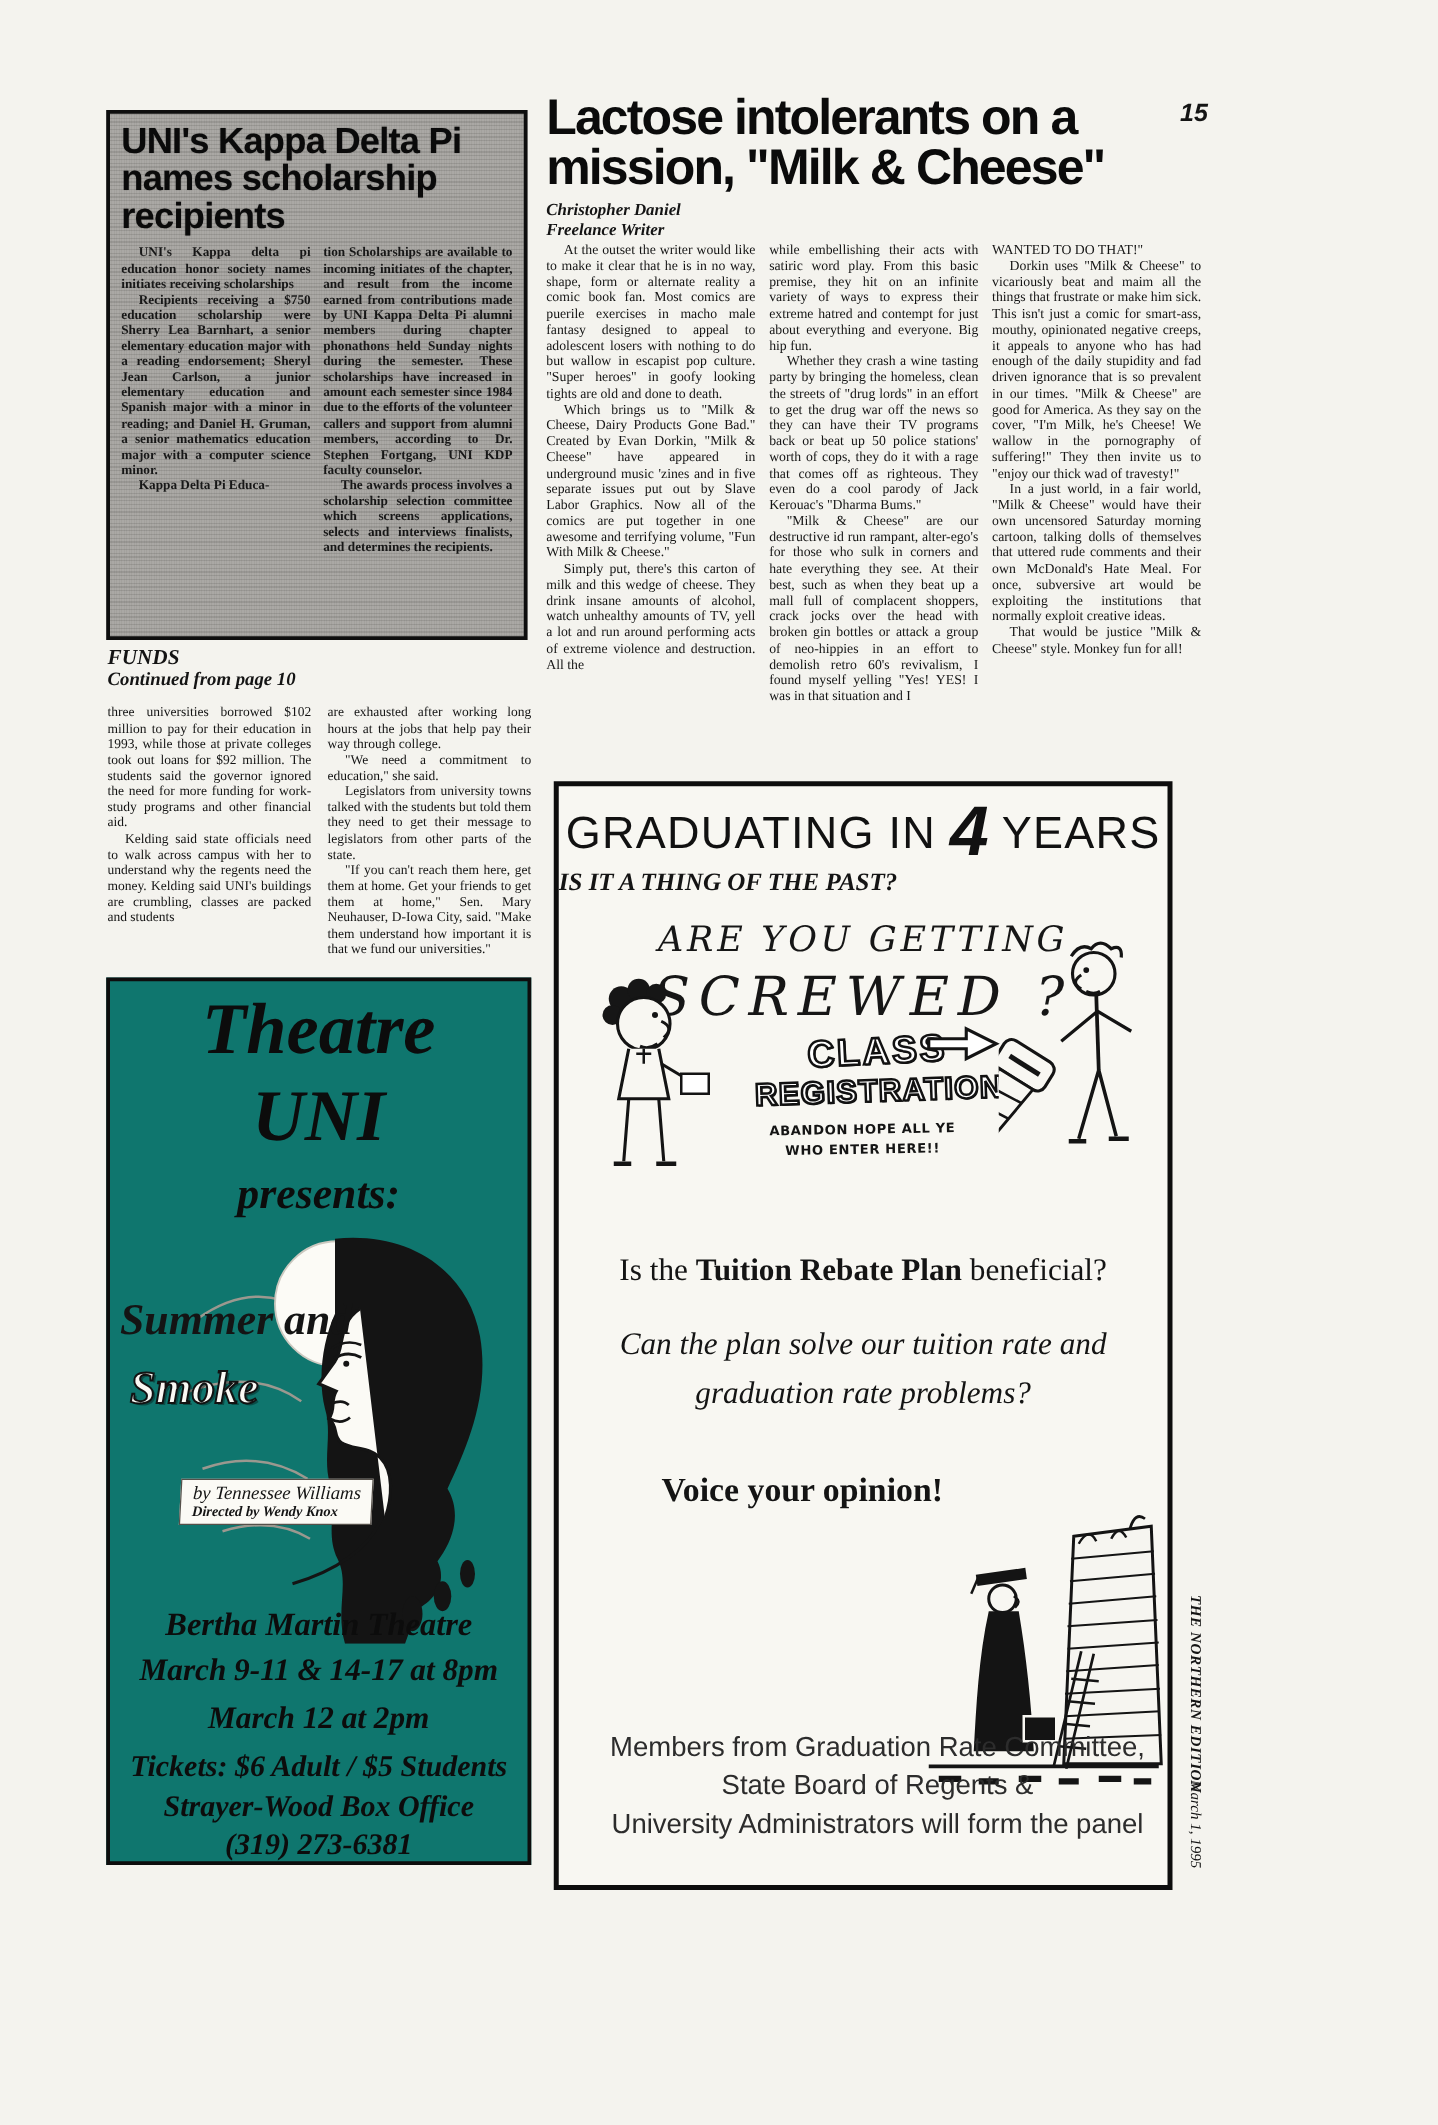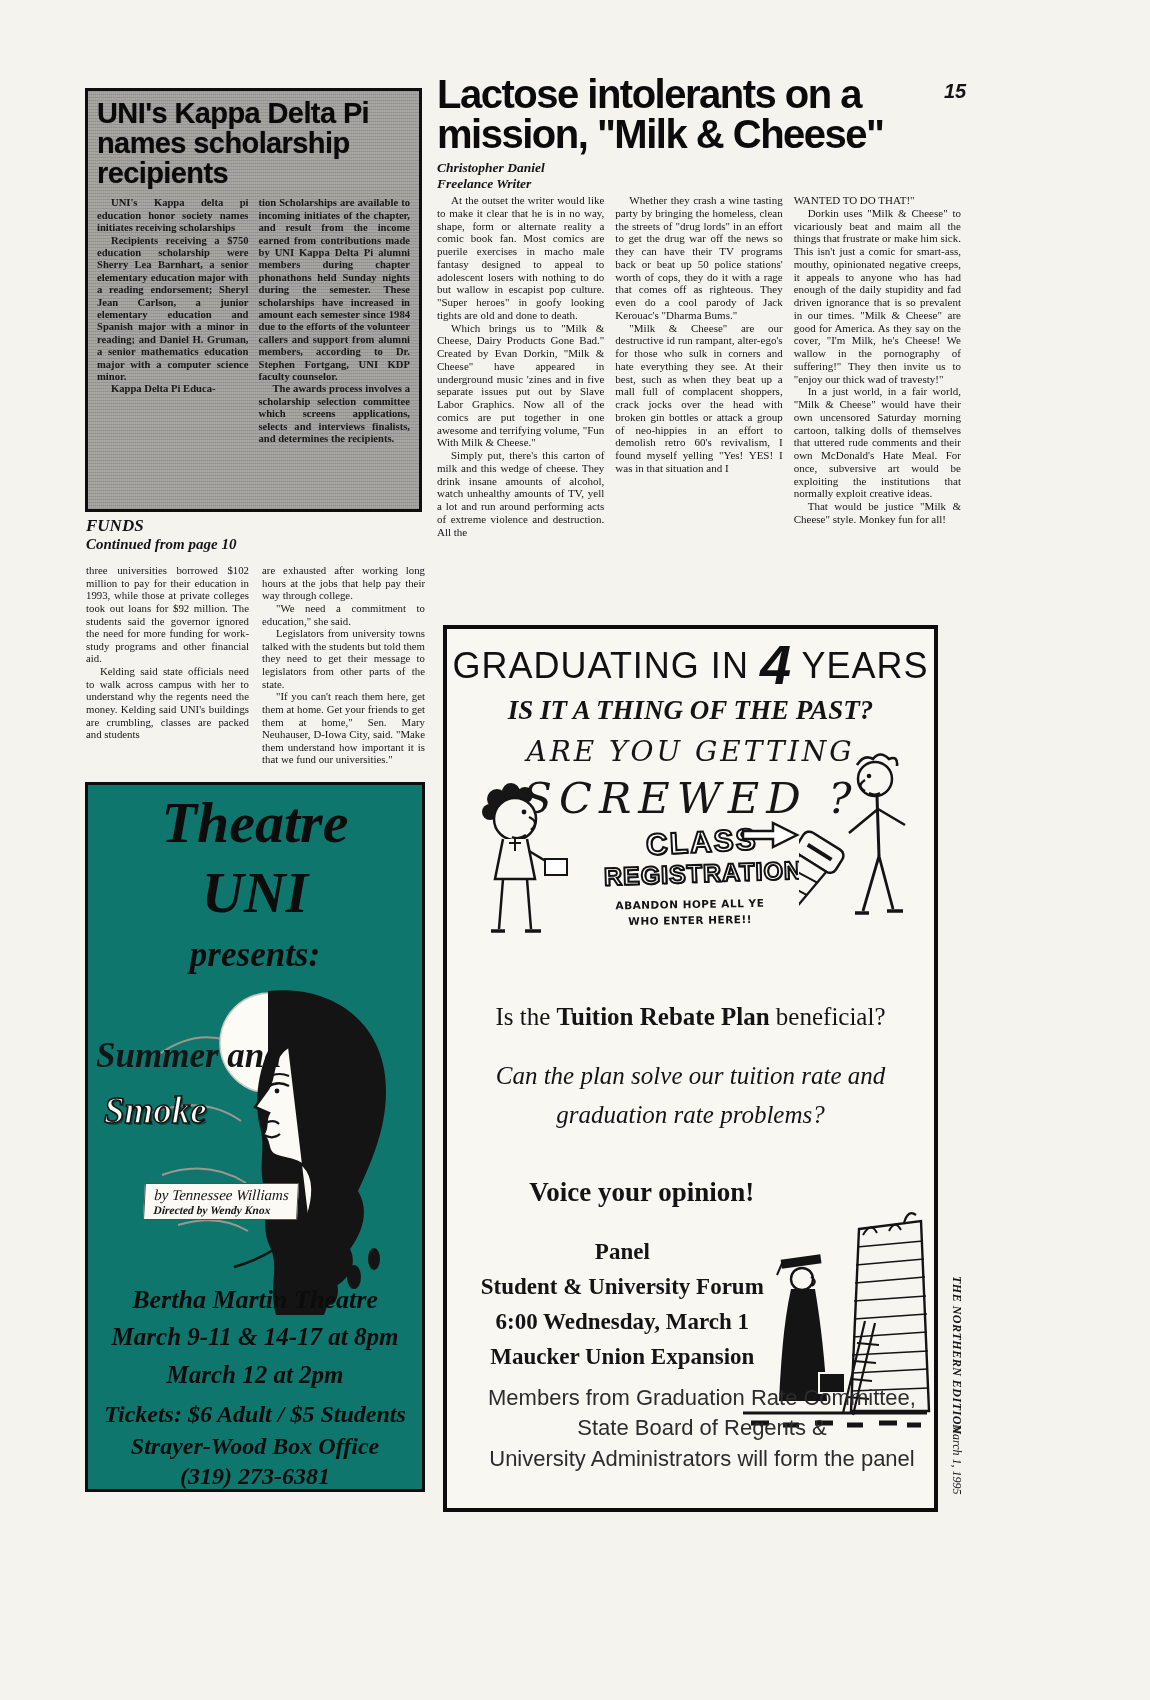--- a/index.html
+++ b/index.html
@@ -67,21 +67,21 @@
   .phone { top:678px; font-size:24px; }
 
   
   .grad-box { left:443px; top:625px; width:495px; height:887px; border:4px solid #0d0d0d;
     background:#f8f7f2; overflow:hidden; }
   .grad-box .abs { position:absolute; }
   .g-head { top:16px; width:100%; text-align:center; font-family:"Liberation Sans", sans-serif;
     font-size:36px; letter-spacing:1px; color:#111; }
   .g-head .num4 { font-weight:700; font-style:italic; font-size:56px; line-height:0;
     position:relative; top:6px; letter-spacing:0; }
-  .g-sub1 { top:66px; width:100%; text-align:center; font-weight:700; font-style:italic; font-size:27px; }
+  .g-sub1 { top:66px; width:100%; text-align:left; font-weight:700; font-style:italic; font-size:20px; }
   .g-script { width:100%; text-align:center; font-family:"DejaVu Serif", serif; font-style:italic; color:#161616; }
   .g-sub2 { top:106px; font-size:28px; letter-spacing:3px; }
   .g-sub3 { top:144px; font-size:43px; letter-spacing:7px; }
   .cartoon-left { left:16px; top:150px; }
   .cartoon-right { left:352px; top:122px; }
   .sign { left:148px; top:196px; width:215px; text-align:center; transform:rotate(-3deg); }
   .sign-word { font-family:"Liberation Sans", sans-serif; font-weight:700; color:#fff;
     -webkit-text-stroke:2px #111; text-shadow:1px 1px 0 #111; }
   .sign-l1 { font-size:30px; letter-spacing:2px; }
   .sign-l2 { font-size:25px; letter-spacing:1px; display:block; transform:rotate(1deg); }
@@ -133,20 +133,21 @@
   <span style="display:block">Christopher Daniel</span>
   <span style="display:block">Freelance Writer</span>
 </div>
 <div class="abs lact-cols cols">
   <div class="col">
     <p>At the outset the writer would like to make it clear that he is in no way, shape, form or alternate reality a comic book fan. Most comics are puerile exercises in macho male fantasy designed to appeal to adolescent losers with nothing to do but wallow in escapist pop culture.  "Super heroes" in goofy looking tights are old and done to death.</p>
     <p>Which brings us to "Milk &amp; Cheese, Dairy Products Gone Bad."  Created by Evan Dorkin, "Milk &amp; Cheese" have appeared in underground music 'zines and in five separate issues put out by Slave Labor Graphics.  Now all of the comics are put together in one awesome and terrifying volume, "Fun With Milk &amp; Cheese."</p>
     <p>Simply put, there's this carton of milk and this wedge of cheese. They drink insane amounts of alcohol, watch unhealthy amounts of TV, yell a lot and run around performing acts of extreme violence and destruction.  All the</p>
   </div>
   <div class="col">
+    <p class="cont">while embellishing their acts with satiric word play.  From this basic premise, they hit on an infinite variety of ways to express their extreme hatred and contempt for just about everything and everyone.  Big hip fun.</p>
     <p>Whether they crash a wine tasting party by bringing the homeless, clean the streets of "drug lords" in an effort to get the drug war off the news so they can have their TV programs back or beat up 50 police stations' worth of cops, they do it with a rage that comes off as righteous.  They even do a cool parody of Jack Kerouac's "Dharma Bums."</p>
     <p>"Milk &amp; Cheese" are our destructive id run rampant, alter-ego's for those who sulk in corners and hate everything they see.  At their best, such as when they beat up a mall full of complacent shoppers, crack jocks over the head with broken gin bottles or attack a group of neo-hippies in an effort to demolish retro 60's revivalism, I found myself yelling "Yes! YES! I was in that situation and I</p>
   </div>
   <div class="col">
     <p class="cont">WANTED TO DO THAT!"</p>
     <p>Dorkin uses "Milk &amp; Cheese" to vicariously beat and maim all the things that frustrate or make him sick. This isn't just a comic for smart-ass, mouthy, opinionated negative creeps, it appeals to anyone who has had enough of the daily stupidity and fad driven ignorance that is so prevalent in our times.  "Milk &amp; Cheese" are good for America.  As they say on the cover, "I'm Milk, he's Cheese! We wallow in the pornography of suffering!"  They then invite us to "enjoy our thick wad of travesty!"</p>
     <p>In a just world, in a fair world, "Milk &amp; Cheese" would have their own uncensored Saturday morning cartoon, talking dolls of themselves that uttered rude comments and their own McDonald's Hate Meal. For once, subversive art would be exploiting the institutions that normally exploit creative ideas.</p>
     <p>That would be justice "Milk &amp; Cheese" style. Monkey fun for all!</p>
   </div>
 </div>
@@ -258,24 +259,20 @@
       <path d="M9,42 L37,40 M11,58 L35,56 M13,74 L33,72 M15,90 L31,88 M17,104 L29,102" stroke="#141414" stroke-width="2"></path>
     </g>
   </svg>
 
   <div class="abs g-q1">
     <span>Is the </span><b>Tuition Rebate Plan</b><span> beneficial?</span>
   </div>
   <div class="abs g-q2 pre">Can the plan solve our tuition rate and
 graduation rate problems?</div>
   <div class="abs g-voice">Voice your opinion!</div>
-  <div class="abs g-panel pre">Panel
-Student &amp; University Forum
-6:00 Wednesday, March 1
-Maucker Union Expansion</div>
 
   <svg class="abs cartoon-grad" width="192" height="250" viewBox="0 0 192 250">
     <path d="M120,28 L182,20 L190,210 L112,210 Z" fill="#f6f5f0" stroke="#141414" stroke-width="2.4"></path>
     <path d="M118,46 L184,40 M117,64 L185,58 M116,82 L186,76 M115,100 L187,95 M115,118 L188,113 M114,136 L188,131 M113,154 L189,150 M113,172 L189,168 M112,190 L190,187" stroke="#141414" stroke-width="1.6"></path>
     <path d="M124,34 q8,-14 14,-2 M150,30 q6,-12 12,-1" stroke="#141414" stroke-width="2" fill="none"></path>
     <path d="M165,22 q4,-14 12,-8" stroke="#141414" stroke-width="2.2" fill="none"></path>
     <path d="M104,212 L126,120 M114,214 L136,122" stroke="#141414" stroke-width="2.2"></path>
     <path d="M108,196 L130,198 M112,178 L133,180 M115,160 L137,162 M118,142 L140,144" stroke="#141414" stroke-width="2"></path>
     <rect x="42" y="56" width="40" height="9" transform="rotate(-8 62 60)" fill="#141414"></rect>
     <path d="M44,60 l-6,14" stroke="#141414" stroke-width="2"></path>

